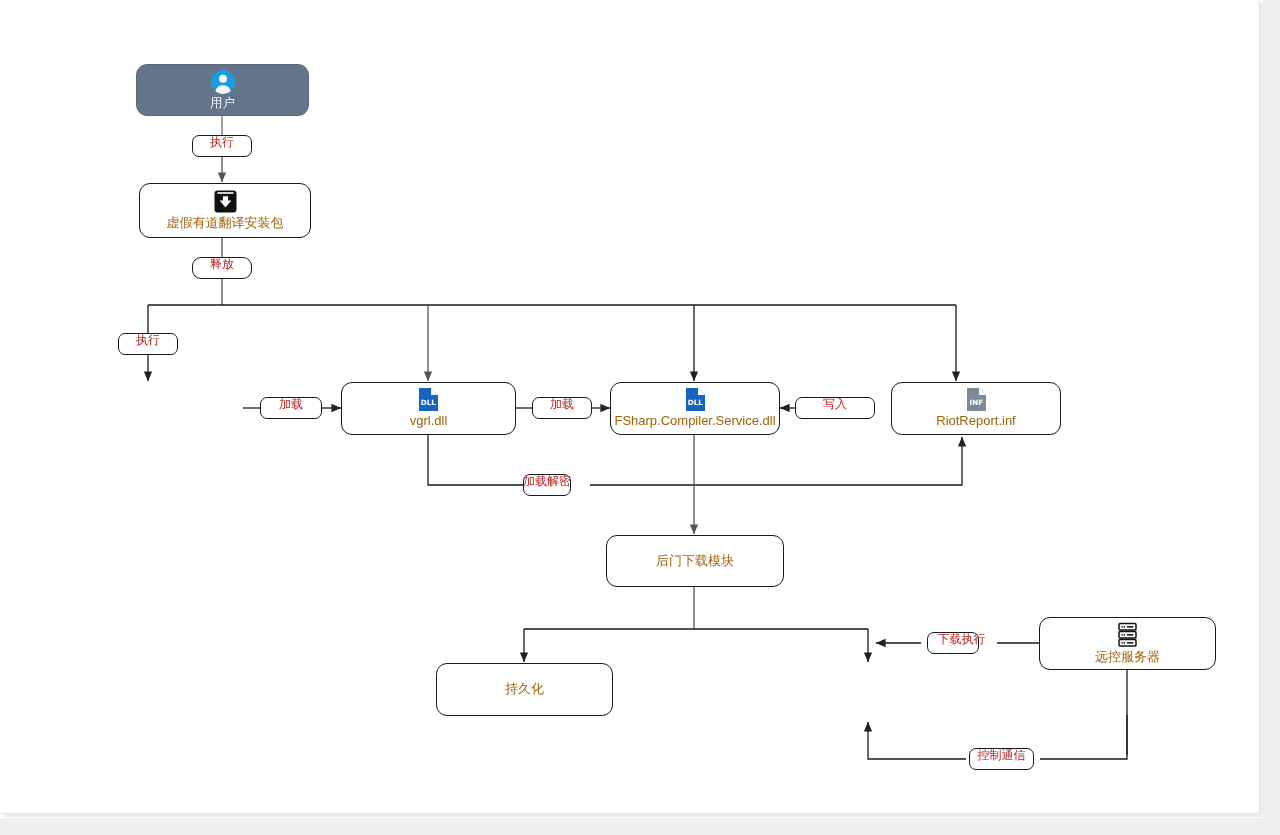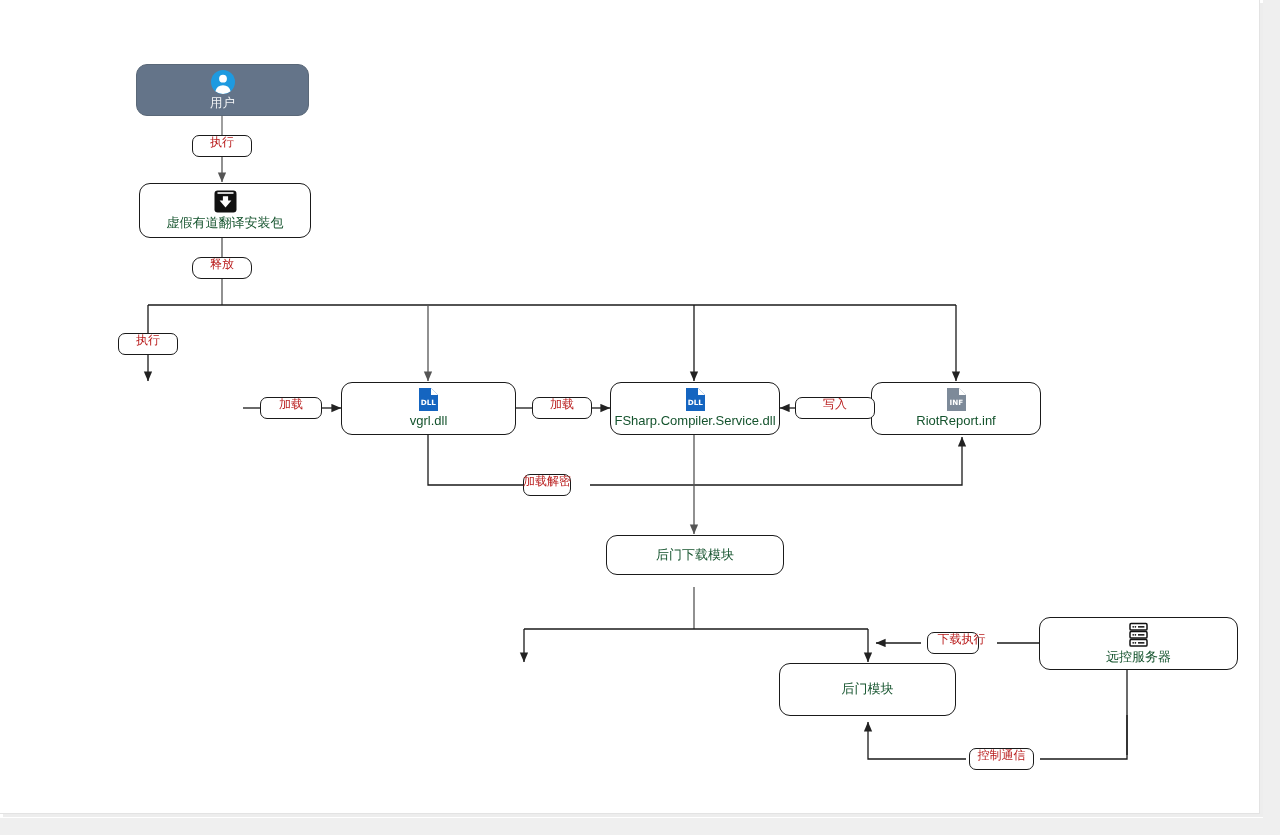--- a/index.html
+++ b/index.html
@@ -53,21 +53,21 @@
     position: absolute;
     box-sizing: border-box;
     border: 1px solid #1a1a1a;
     border-radius: 11px;
     background: #ffffff;
     display: flex;
     flex-direction: column;
     align-items: center;
     justify-content: center;
     font-size: 12.5px;
-    color: #14532d;
+    color: #a16207;
     line-height: 1.25;
     text-align: center;
   }
   .node.filled {
     background: #647489;
     border: 1px solid #5a6878;
     color: #f2f4f6;
   }
   .node .nlabel {
     display: block;
@@ -205,41 +205,41 @@
     <span class="icon-wrap">
       <svg width="23" height="25" viewBox="0 0 23 25">
         <path d="M2 1 h12 l7 7 v16 h-19 z" fill="#1565c0"></path>
         <path d="M14 1 v7 h7 z" fill="#ffffff"></path>
         <text x="11.3" y="18.4" font-family="DejaVu Sans, sans-serif" font-size="7.2" font-weight="bold" fill="#ffffff" text-anchor="middle">DLL</text>
       </svg>
     </span>
     <span class="nlabel">FSharp.Compiler.Service.dll</span>
   </div>
 
-  <div class="node plain" style="left:871px; top:382px; width:170px; height:53px;">
+  <div class="node plain" style="left:891px; top:382px; width:170px; height:53px;">
     <span class="icon-wrap">
       <svg width="23" height="25" viewBox="0 0 23 25">
         <path d="M2 1 h12 l7 7 v16 h-19 z" fill="#7d8a99"></path>
         <path d="M14 1 v7 h7 z" fill="#ffffff"></path>
         <text x="11.3" y="18.4" font-family="DejaVu Sans, sans-serif" font-size="7.2" font-weight="bold" fill="#ffffff" text-anchor="middle">INF</text>
       </svg>
     </span>
     <span class="nlabel">RiotReport.inf</span>
   </div>
 
-  <div class="node plain" style="left:606px; top:535px; width:178px; height:40px;">
+  <div class="node plain" style="left:606px; top:535px; width:178px; height:52px;">
     <span class="nlabel">后门下载模块</span>
   </div>
 
-
-  <div class="node plain" style="left:779px; top:663px; width:177px; height:53px;">
-    <span class="nlabel">后门模块</span>
-  </div>
-
-  <div class="node plain" style="left:1039px; top:617px; width:199px; height:53px;">
+  <div class="node plain" style="left:436px; top:663px; width:177px; height:53px;">
+    <span class="nlabel">持久化</span>
+  </div>
+
+
+  <div class="node plain" style="left:1039px; top:617px; width:177px; height:53px;">
     <span class="icon-wrap">
       <svg width="25" height="26" viewBox="0 0 25 26">
         <rect x="4" y="1.6" width="17" height="6.4" rx="1.1" fill="none" stroke="#111111" stroke-width="1.5"></rect>
         <rect x="4" y="9.6" width="17" height="6.4" rx="1.1" fill="none" stroke="#111111" stroke-width="1.5"></rect>
         <rect x="4" y="17.6" width="17" height="6.4" rx="1.1" fill="none" stroke="#111111" stroke-width="1.5"></rect>
         <circle cx="7.2" cy="4.8" r="0.85" fill="#111111"></circle>
         <circle cx="9.4" cy="4.8" r="0.85" fill="#111111"></circle>
         <rect x="12" y="4.1" width="6.4" height="1.5" fill="#111111"></rect>
         <circle cx="7.2" cy="12.8" r="0.85" fill="#111111"></circle>
         <circle cx="9.4" cy="12.8" r="0.85" fill="#111111"></circle>

